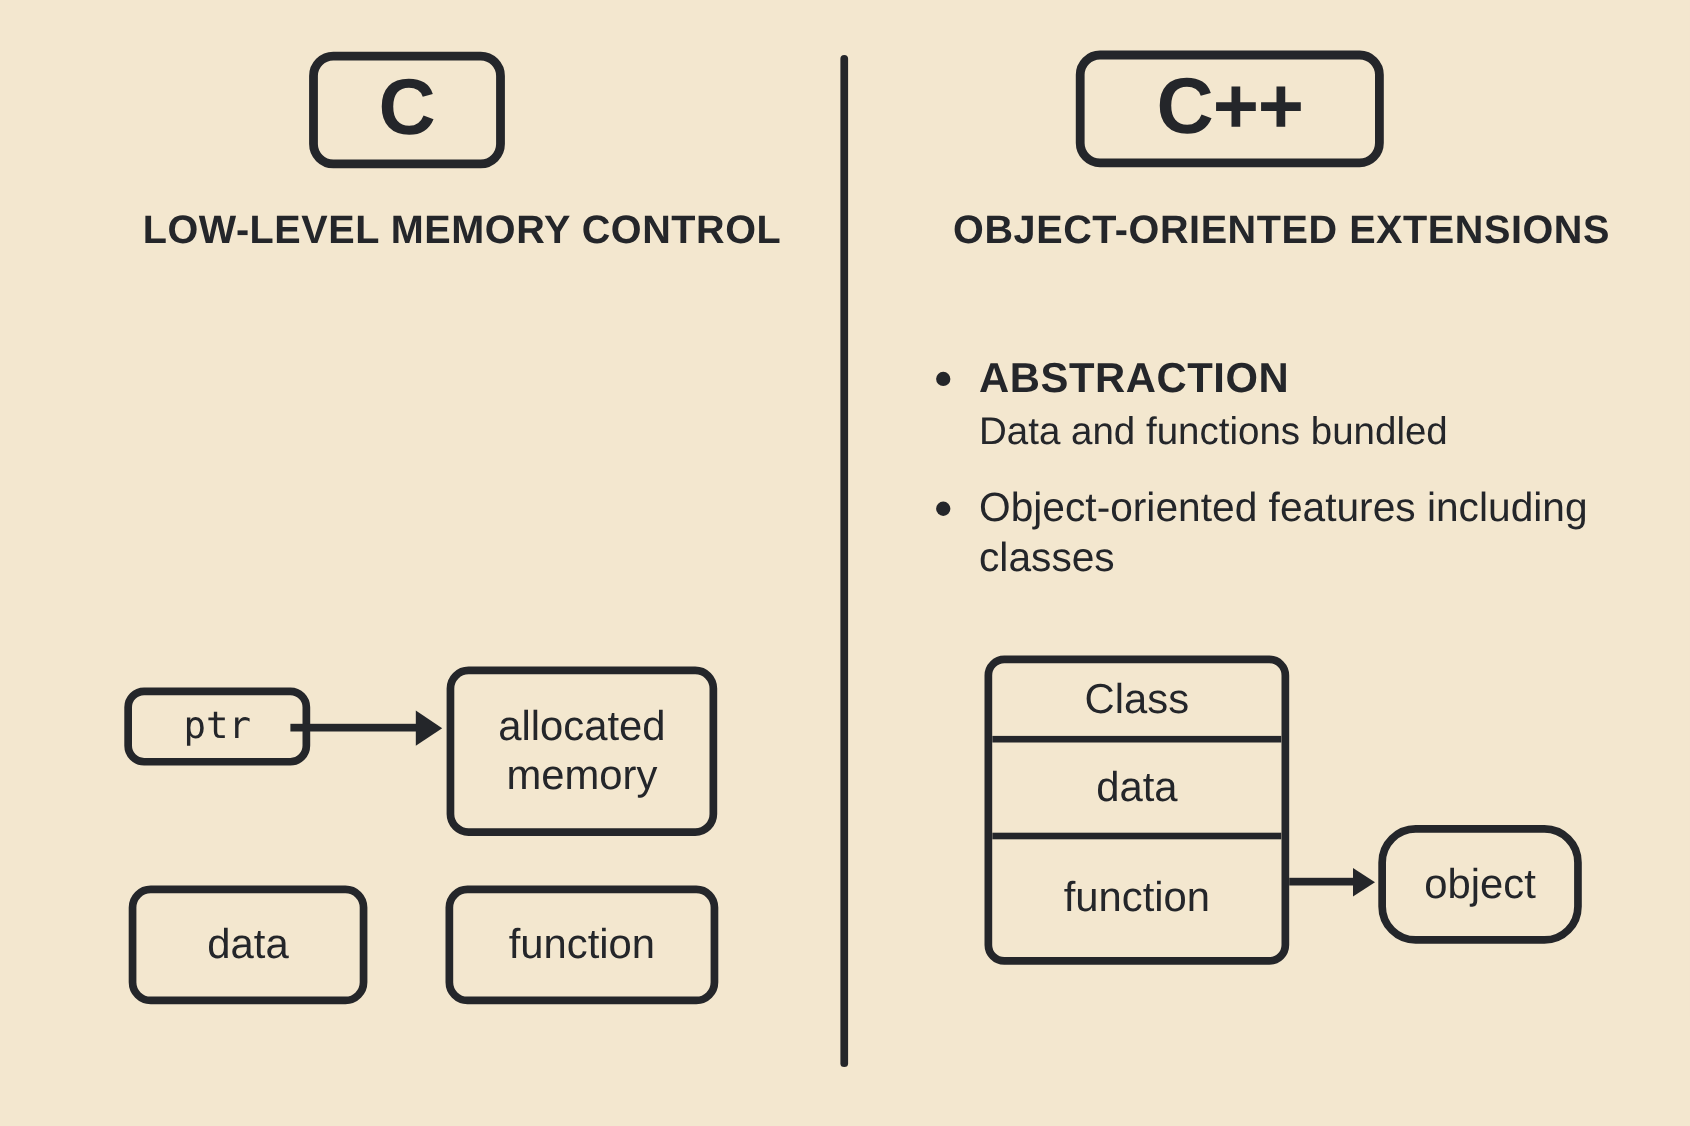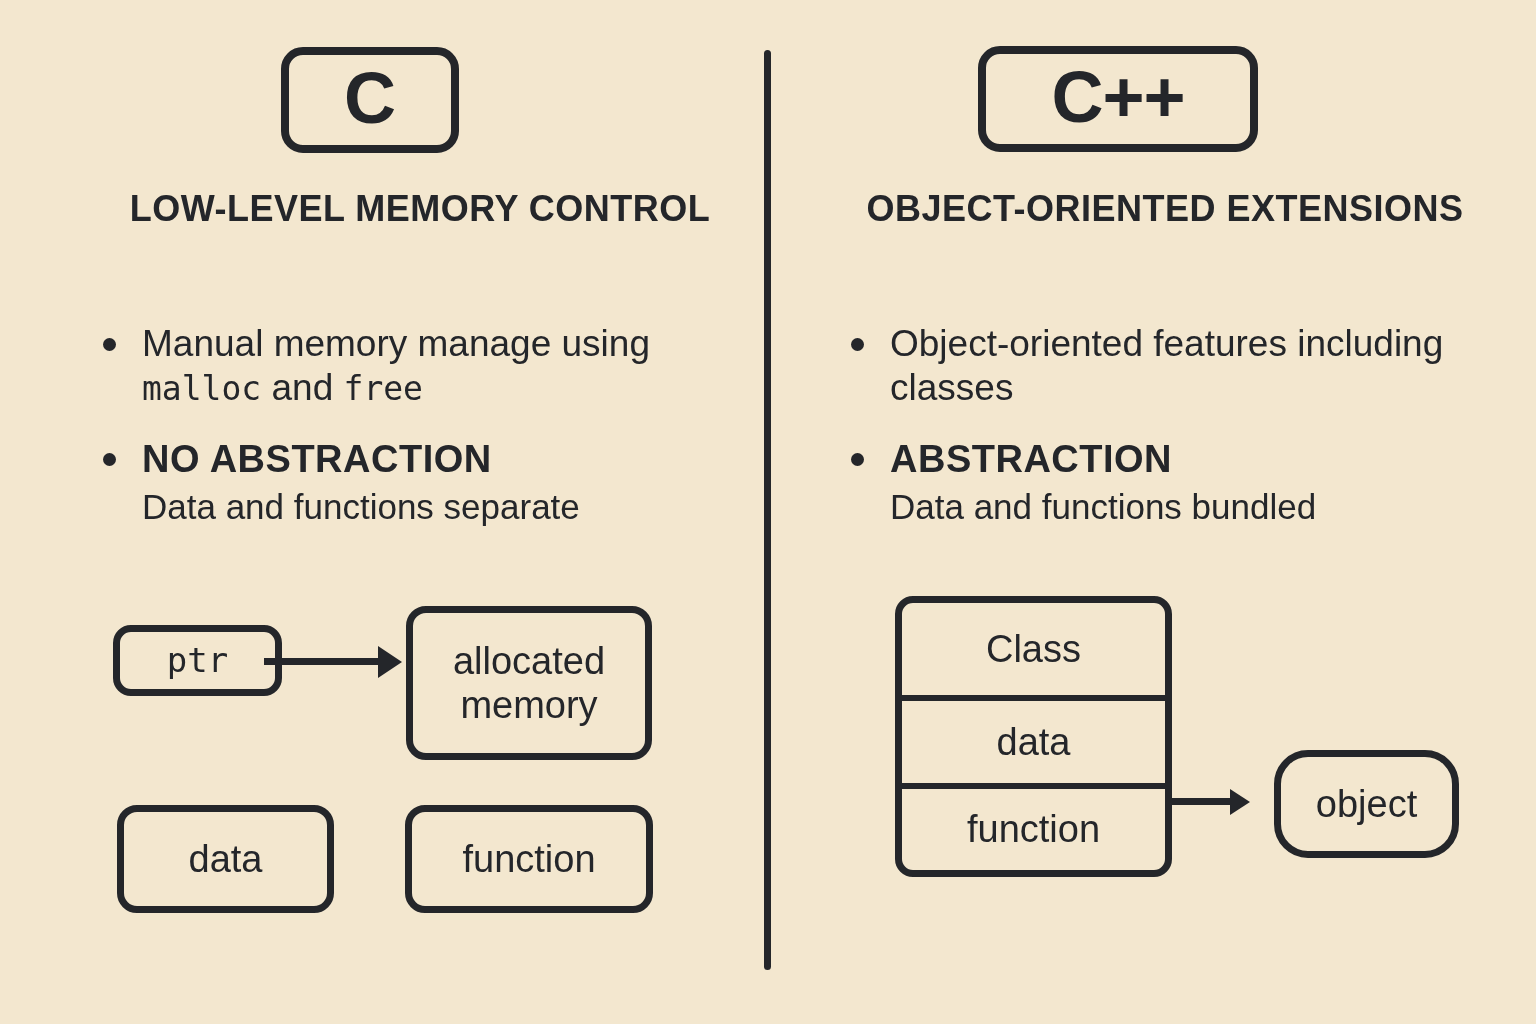--- a/index.html
+++ b/index.html
@@ -126,33 +126,32 @@
     border:7px solid #24262a;
     border-radius:18px;
     display:flex; flex-direction:column;
     overflow:hidden;
   }
   .class-row {
     display:flex; align-items:center; justify-content:center;
     color:#24262a;
     font-size:38px;
   }
-  .class-row.r1 { height:92px;text-align:right;  }
+  .class-row.r1 { height:66px;text-align:right;  }
   .class-row.r2 { height:88px;  border-top:6px solid #24262a; }
   .class-row.r3 { flex:1;       border-top:6px solid #24262a; }
 
   .box-object {
     position:absolute;
     left:1253px; top:750px;
     width:185px; height:108px;
     border:7px solid #24262a;
     border-radius:34px;
     display:flex; align-items:center; justify-content:center;
     color:#24262a;
-    margin-left:21px;
   }
 
   
   .arrow { position:absolute; }
   .arrow-shaft {
     position:absolute;
     height:7px;
     background:#24262a;
     top:0; left:0;
   }
@@ -180,34 +179,20 @@
   <div class="divider"></div>
 
   <div class="col col-left">
 
     <div class="badge badge-c">
       <span class="badge-text">C</span>
     </div>
 
     <div class="heading heading-left">LOW-LEVEL MEMORY CONTROL</div>
 
-    <div class="bullets bullets-left">
-
-      <div class="bullet-item">
-        <span class="bullet-dot"></span>
-        <div class="bullet-main"><span>Manual memory manage using </span><span class="mono">malloc</span><span> and </span><span class="mono">free</span></div>
-      </div>
-
-      <div class="bullet-item">
-        <span class="bullet-dot"></span>
-        <div class="bullet-main strong">NO ABSTRACTION</div>
-        <div class="bullet-sub">Data and functions separate</div>
-      </div>
-
-    </div>
 
     <div class="box box-ptr">
       <span class="box-label mono-label">ptr</span>
     </div>
 
     <div class="arrow arrow-left-diagram">
       <div class="arrow-shaft"></div>
       <div class="arrow-head"></div>
     </div>
 
@@ -227,32 +212,32 @@
 
   <div class="col col-right">
 
     <div class="badge badge-cpp" style="left:207px;">
       <span class="badge-text">C++</span>
     </div>
 
     <div class="heading heading-right" style="left:74px;">OBJECT-ORIENTED EXTENSIONS</div>
 
     <div class="bullets bullets-right" style="left:77px;">
-
-      <div class="bullet-item">
-        <span class="bullet-dot"></span>
-        <div class="bullet-main">Object-oriented features including classes</div>
-      </div>
 
       <div class="bullet-item">
         <span class="bullet-dot"></span>
         <div class="bullet-main strong">ABSTRACTION</div>
         <div class="bullet-sub">Data and functions bundled</div>
       </div>
 
+      <div class="bullet-item">
+        <span class="bullet-dot"></span>
+        <div class="bullet-main">Object-oriented features including classes</div>
+      </div>
+
     </div>
 
     <div class="class-box" style="left:124px;">
       <div class="class-row r1">Class</div>
       <div class="class-row r2">data</div>
       <div class="class-row r3">function</div>
     </div>
 
     <div class="arrow arrow-right-diagram" style="left:401px;">
       <div class="arrow-shaft"></div>

